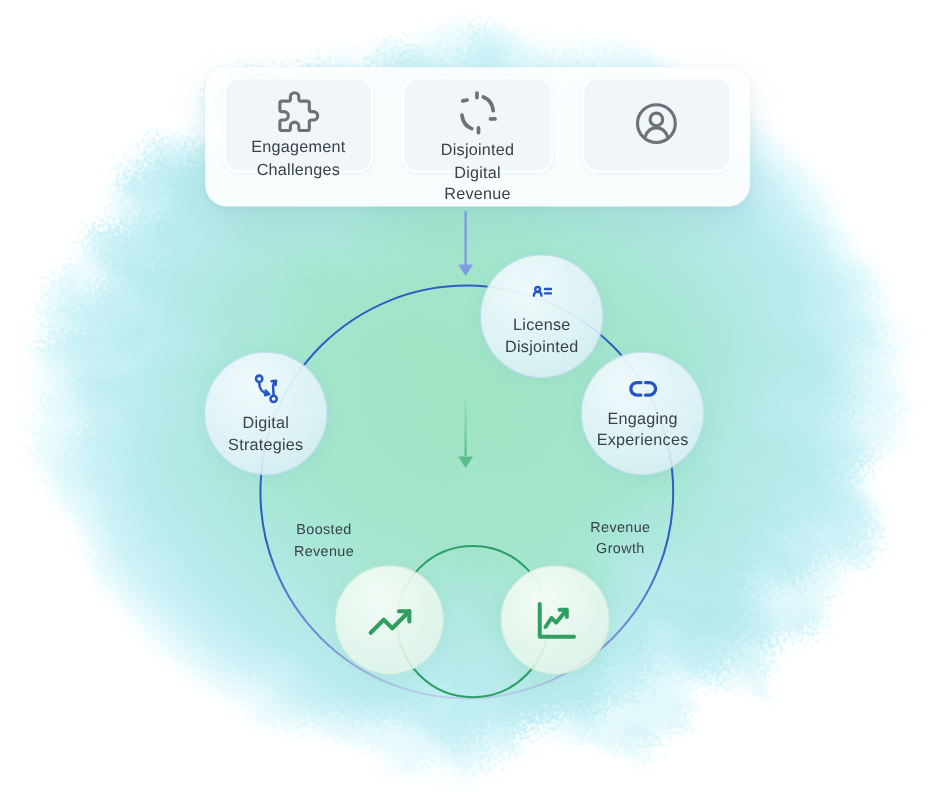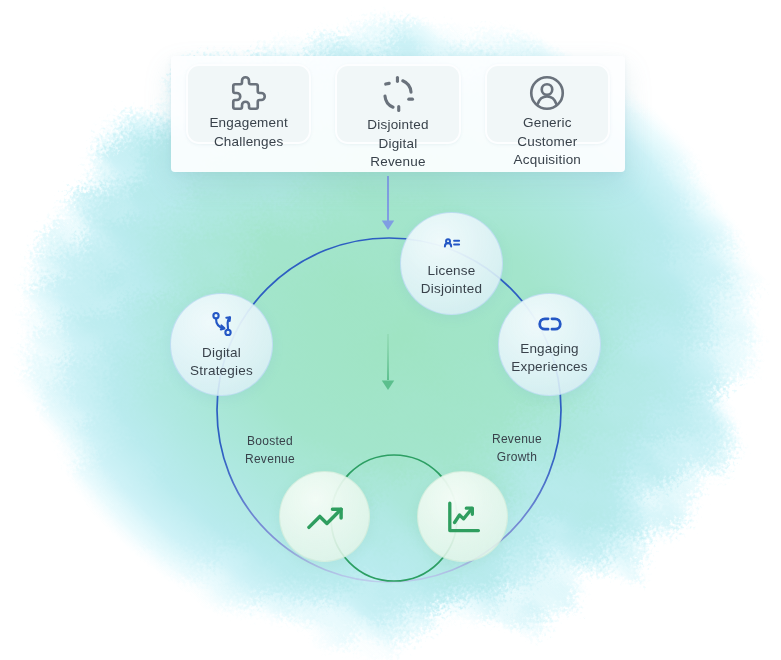--- a/index.html
+++ b/index.html
@@ -6,21 +6,21 @@
   .stage{
     position:relative;width:781px;height:660px;overflow:hidden;
     font-family:"Liberation Sans",sans-serif;color:var(--text-dark,#39424b);
   }
   .stage svg{display:block;}
   .layer{position:absolute;left:0;top:0;}
 
   
   .panel{
     position:absolute;left:171px;top:56px;width:454px;height:116px;
-    background:rgba(253,254,255,.93);border-radius:4px;
+    background:rgba(253,254,255,.93);border-radius:18px;
     box-shadow:0 12px 28px rgba(110,165,180,.18), 0 2px 6px rgba(120,170,185,.10);
     display:flex;gap:24px;padding:8px 15px 28px;box-sizing:border-box;
   }
   .card{
     flex:1;background:#f1f7f8;border:2px solid #fdfeff;border-radius:13px;
     box-shadow:0 1px 3px rgba(130,175,190,.12);
     display:grid;grid-template-rows:1fr auto;justify-items:center;
     padding:6px 4px 9px;box-sizing:border-box;
   }
   .card .icon-wrap{display:flex;align-items:center;justify-content:center;}
@@ -144,23 +144,20 @@
     </div>
 
     <div class="card">
       <span class="icon-wrap">
         <svg class="ic ic-grey" width="42" height="42" viewBox="0 0 24 24" stroke-width="1.5">
           <circle cx="12" cy="12" r="9"></circle>
           <circle cx="12" cy="10" r="3"></circle>
           <path d="M6.7 18.2 c0.9 -2.8 3 -4.2 5.3 -4.2 s4.4 1.4 5.3 4.2"></path>
         </svg>
       </span>
-      <span class="card-label">Generic
-Customer
-Acquisition</span>
     </div>
   </div>
 
 
   <div class="bubble bubble-blue" style="left:400px;top:212px">
     <span>
       <svg class="ic ic-blue" width="30" height="28" viewBox="0 0 24 24" stroke-width="1.7">
         <rect x="3.6" y="6.3" width="16.8" height="11.4" rx="1.6" fill="none"></rect>
         <circle cx="8.6" cy="10.4" r="1.7"></circle>
         <path d="M5.9 14.9 c0 -1.9 1.3 -2.7 2.7 -2.7 s2.7 0.8 2.7 2.7"></path>
@@ -179,21 +176,21 @@
         <path d="M11.5 13.2 L13.9 15.5 L11.1 16.3"></path>
         <circle cx="16.8" cy="18.7" r="2.1"></circle>
         <path d="M16.8 16.4 c0 -4.8 -1.4 -6.7 1.4 -9.5"></path>
         <path d="M15.5 7 L18.4 6.7 L18.1 9.5"></path>
       </svg>
     </span>
     <span class="bubble-label">Digital
 Strategies</span>
   </div>
 
-  <div class="bubble bubble-blue" style="left:498px;top:293px">
+  <div class="bubble bubble-blue" style="left:484px;top:293px">
     <span>
       <svg class="ic ic-blue" width="34" height="22" viewBox="0 0 24 16" stroke-width="2">
         <path d="M10.6 4.2 H8.3 a3.8 3.8 0 0 0 0 7.6 h2.3"></path>
         <path d="M13.4 4.2 h2.3 a3.8 3.8 0 0 1 0 7.6 h-2.3"></path>
       </svg>
     </span>
     <span class="bubble-label">Engaging
 Experiences</span>
   </div>
 

